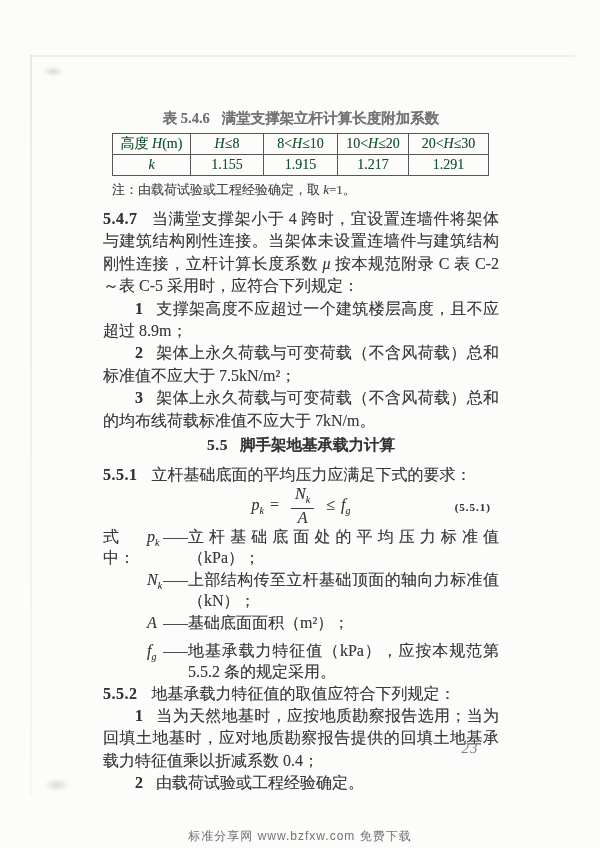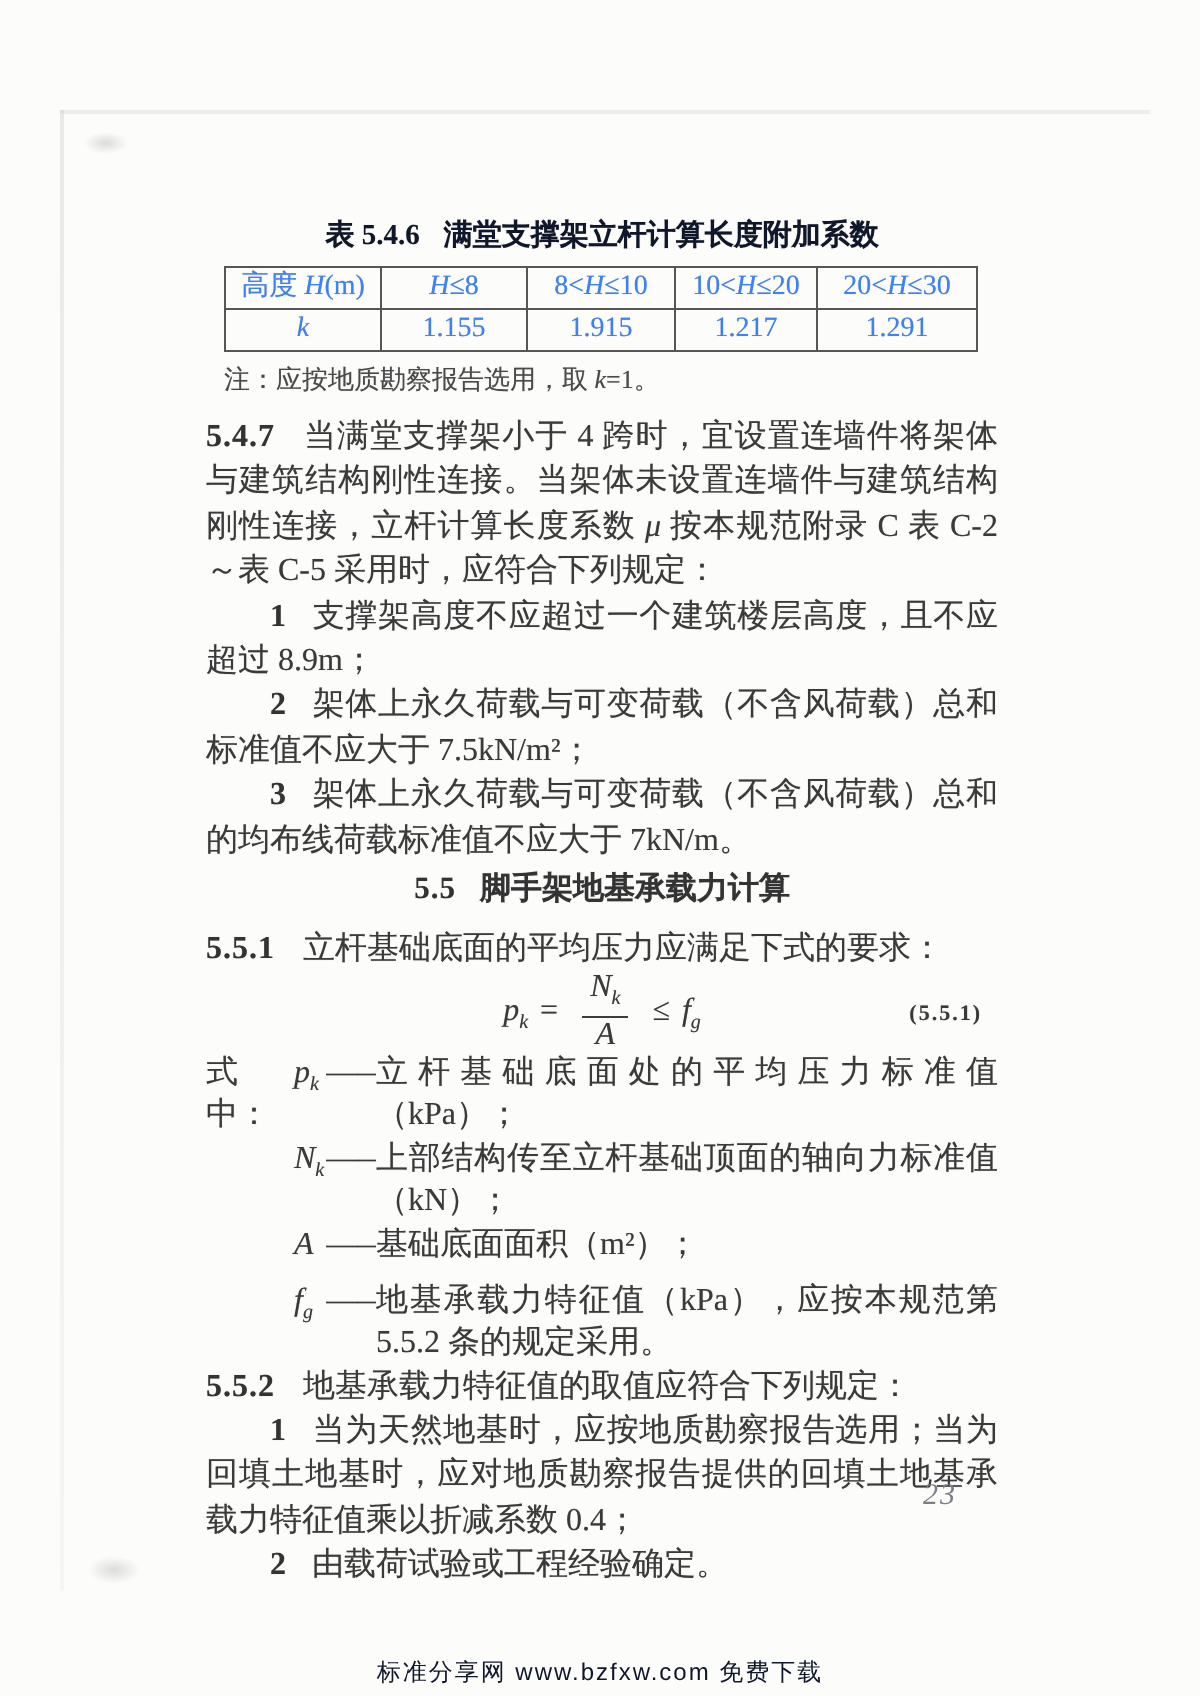--- a/index.html
+++ b/index.html
@@ -17,27 +17,27 @@
     background:rgba(185,185,180,.22);}
   .smudge{position:absolute;border-radius:50%;background:radial-gradient(closest-side,rgba(180,180,175,.45),rgba(180,180,175,0));}
   .sm1{left:42px;top:66px;width:22px;height:11px;}
   .sm2{left:44px;top:778px;width:26px;height:14px;}
 
   .content{
     position:absolute;left:103px;top:108px;width:396px;
     font-size:16px;line-height:22.4px;
     text-shadow:0 0 .4px rgba(58,58,58,.45);
   }
-  .tbl-title{font-weight:bold;font-size:14.5px;line-height:20px;text-align:center;color:#0f172a;}
+  .tbl-title{font-weight:bold;font-size:14.5px;line-height:20px;text-align:center;color:#737373;}
   .tbl-title .gap{margin-right:12px;}
 
   table.coef{
     border-collapse:collapse;table-layout:fixed;
     margin:5px 2px 0 9px;width:376px;
-    font-size:14px;color:#3b82f6;
+    font-size:14px;color:#14532d;
   }
   table.coef td{
     border:1px solid #565656;text-align:center;vertical-align:middle;
     height:20px;padding:0;line-height:20px;overflow:hidden;white-space:nowrap;
   }
   .sym-i{font-style:italic;}
   .note{margin:5px 0 0 9px;font-size:13px;line-height:18px;color:#4a4a4a;}
 
   .para{margin:9px 0 0 0;text-align:justify;}
   .para.cont{margin:0;}
@@ -69,21 +69,21 @@
   .w-dash{flex:none;width:25px;overflow:hidden;white-space:nowrap;}
   .w-text{flex:1;text-align:justify;}
 
   .page-num{
     position:absolute;left:450px;top:740px;width:40px;text-align:center;
     font-style:italic;font-size:15px;color:#7d7d88;letter-spacing:1px;
   }
   .watermark{
     position:absolute;left:0;top:828px;width:100%;text-align:center;
     font-family:"Liberation Sans","DejaVu Sans",sans-serif;
-    font-size:12px;color:#0f172a;letter-spacing:1px;
+    font-size:12px;color:#737373;letter-spacing:1px;
   }
 </style>
 </head>
 <body>
 
 <div id="canvas">
   <div class="edge-left"></div>
   <div class="edge-top"></div>
   <div class="smudge sm1"></div>
   <div class="smudge sm2"></div>
@@ -111,21 +111,21 @@
         <tr>
           <td class="sym-i">k</td>
           <td>1.155</td>
           <td>1.915</td>
           <td>1.217</td>
           <td>1.291</td>
         </tr>
       </tbody>
     </table>
 
-    <div class="note"><span>注：应按地质勘察报告选用，取 </span><span class="sym-i">k</span><span>=1。</span></div>
+    <div class="note"><span>注：由载荷试验或工程经验确定，取 </span><span class="sym-i">k</span><span>=1。</span></div>
 
     <p class="para"><span class="clause-num">5.4.7</span><span>当满堂支撑架小于 4 跨时，宜设置连墙件将架体与建筑结构刚性连接。当架体未设置连墙件与建筑结构刚性连接，立杆计算长度系数 </span><span class="sym-i">μ</span><span> 按本规范附录 C 表 C-2～表 C-5 采用时，应符合下列规定：</span></p>
 
     <p class="item"><span class="item-num">1</span><span>支撑架高度不应超过一个建筑楼层高度，且不应超过 8.9m；</span></p>
     <p class="item"><span class="item-num">2</span><span>架体上永久荷载与可变荷载（不含风荷载）总和标准值不应大于 7.5kN/m²；</span></p>
     <p class="item"><span class="item-num">3</span><span>架体上永久荷载与可变荷载（不含风荷载）总和的均布线荷载标准值不应大于 7kN/m。</span></p>
 
     <div class="sec-heading"><span class="num">5.5</span><span>脚手架地基承载力计算</span></div>
 
     <p class="para cont"><span class="clause-num">5.5.1</span><span>立杆基础底面的平均压力应满足下式的要求：</span></p>

